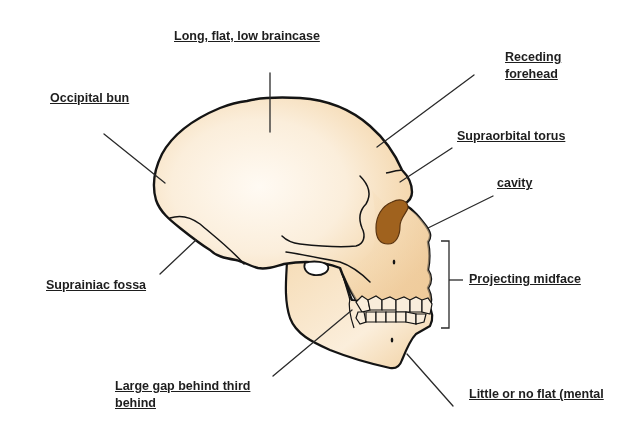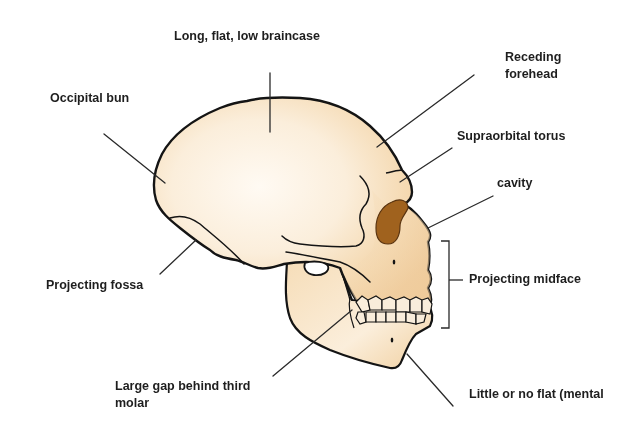--- a/index.html
+++ b/index.html
@@ -22,21 +22,21 @@
     }
     .label {
       position: absolute;
       font-family: "Liberation Sans", "DejaVu Sans", sans-serif;
       font-weight: bold;
       font-size: 12.5px;
       line-height: 17px;
       color: #1e1e1e;
       white-space: nowrap;
     }
-    .label span { display: block; }
+    .label span { display: block; text-decoration: underline; }
   </style>
 </head>
 <body>
 
 <svg id="diagram" viewBox="0 0 640 434" xmlns="http://www.w3.org/2000/svg">
   <defs>
     <radialGradient id="boneGrad" cx="0.38" cy="0.42" r="0.7">
       <stop offset="0" stop-color="#fffaf3"></stop>
       <stop offset="0.45" stop-color="#fbeedb"></stop>
       <stop offset="0.8" stop-color="#f4d7ad"></stop>
@@ -154,27 +154,27 @@
 
 <div class="label" style="left:457px; top:128px;">
   <span>Supraorbital torus</span>
 </div>
 
 <div class="label" style="left:497px; top:175px;">
   <span>cavity</span>
 </div>
 
 <div class="label" style="left:46px; top:277px;">
-  <span>Projecting fossa</span>
+  <span>Suprainiac fossa</span>
 </div>
 
 <div class="label" style="left:469px; top:271px;">
   <span>Projecting midface</span>
 </div>
 
 <div class="label" style="left:115px; top:378px;">
   <span>Large gap behind third</span>
-  <span>molar</span>
+  <span>behind</span>
 </div>
 
 <div class="label" style="left:469px; top:386px;">
   <span>Little or no flat (mental</span>
 </div>
 
 </body></html>

